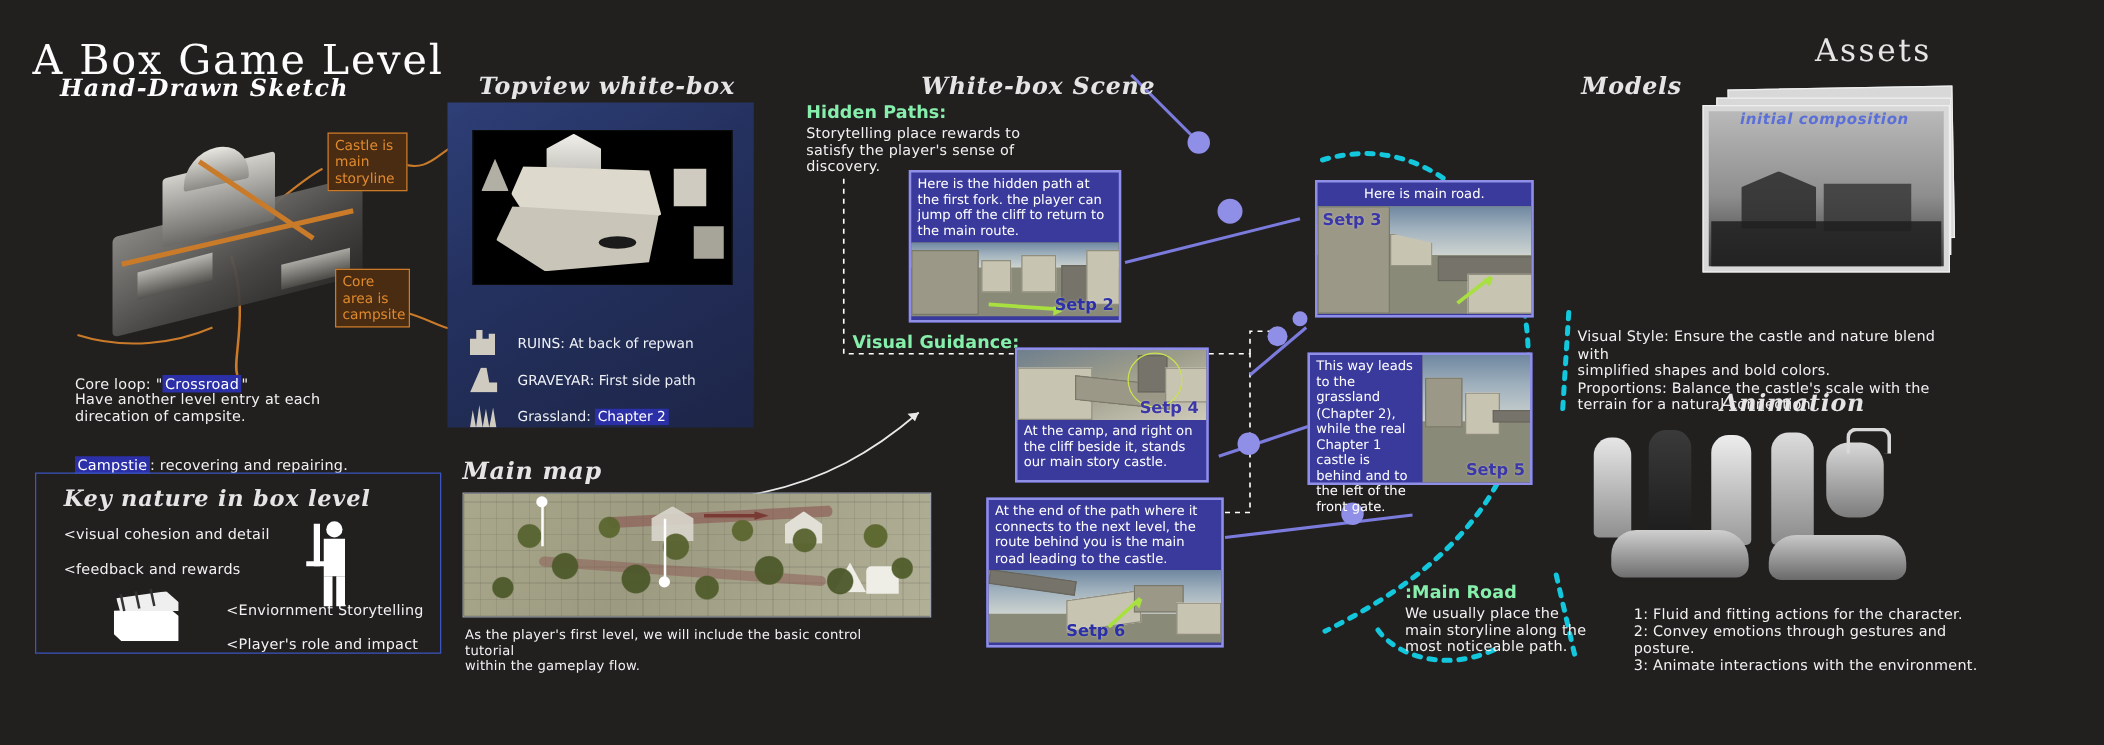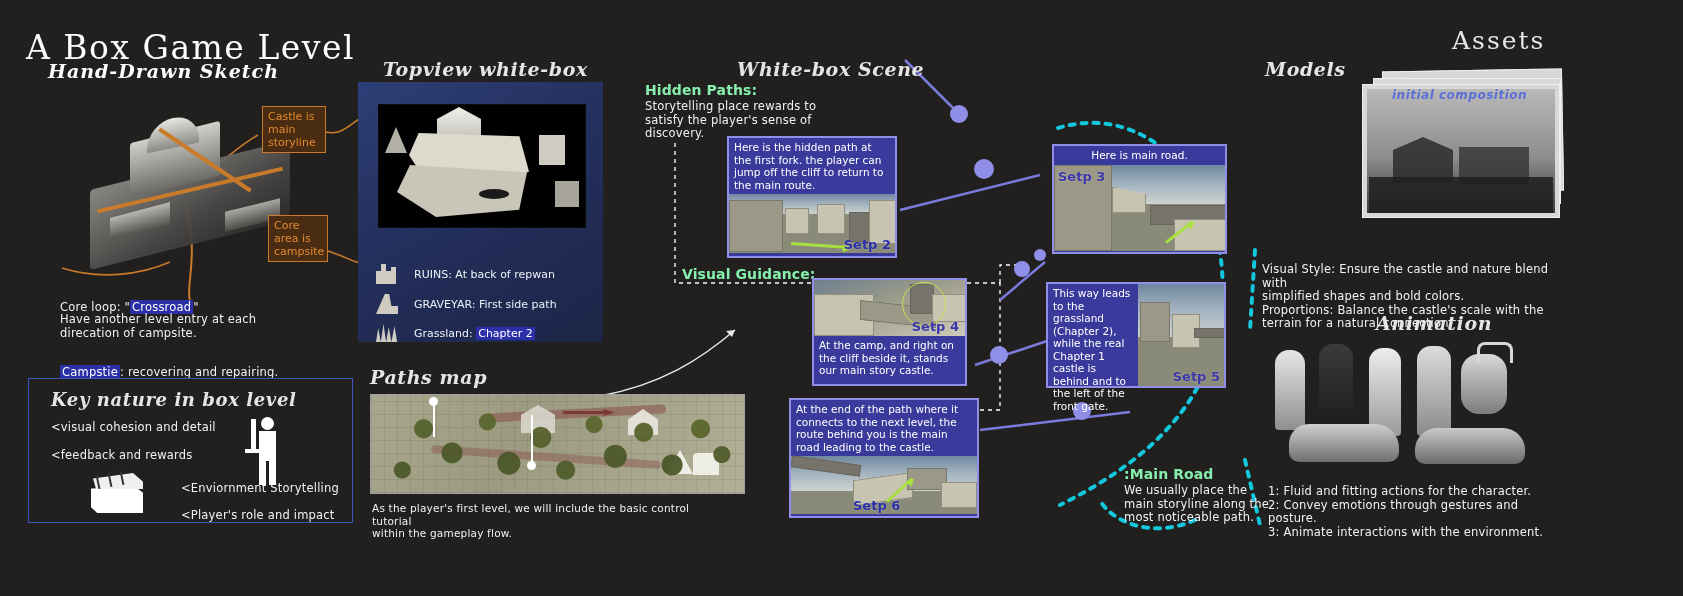--- a/index.html
+++ b/index.html
@@ -190,21 +190,21 @@
     <div class="legend-row" style="left:56px;top:216px;">
       <span>GRAVEYAR: First side path</span>
     </div>
     <div style="position:absolute;left:18px;top:240px;width:22px;height:20px;background:#cfcbc0;
          clip-path:polygon(0 100%,10% 30%,22% 100%,34% 10%,46% 100%,58% 25%,70% 100%,84% 20%,96% 100%);"></div>
     <div class="legend-row" style="left:56px;top:245px;">
       <span>Grassland: </span><span class="hl">Chapter 2</span>
     </div>
   </div>
 
-  <div class="sec-title" style="left:370px;top:366px;">Paths map</div>
+  <div class="sec-title" style="left:370px;top:366px;">Main map</div>
   <div class="mapbox" style="left:370px;top:394px;width:375px;height:100px;">
     <div style="position:absolute;inset:0;background:
         repeating-linear-gradient(0deg,rgba(0,0,0,.07) 0 1px,transparent 1px 13px),
         repeating-linear-gradient(90deg,rgba(0,0,0,.07) 0 1px,transparent 1px 13px),
         linear-gradient(120deg,#a9a88c 0%,#9c9a80 40%,#b2b097 100%);"></div>
     <div style="position:absolute;left:115px;top:14px;width:180px;height:9px;background:#8c5a54;opacity:.65;transform:rotate(-3deg);border-radius:4px;"></div>
     <div style="position:absolute;left:60px;top:58px;width:230px;height:8px;background:#8c5a54;opacity:.5;transform:rotate(4deg);border-radius:4px;"></div>
     <div style="position:absolute;left:150px;top:10px;width:34px;height:28px;background:#d9d6cc;
          clip-path:polygon(50% 0,100% 35%,100% 100%,0 100%,0 35%);opacity:.9;"></div>
     <div style="position:absolute;left:257px;top:14px;width:30px;height:26px;background:#e2e0d6;
@@ -367,17 +367,17 @@
     <div style="position:absolute;left:196px;top:14px;width:46px;height:60px;
          background:linear-gradient(180deg,#d8d8d8,#7c7c7c);border-radius:18px;"></div>
     <div style="position:absolute;left:212px;top:2px;width:30px;height:18px;border-top:3px solid #d8d8d8;
          border-left:3px solid #d8d8d8;border-right:3px solid #d8d8d8;border-radius:8px 8px 0 0;"></div>
     <div style="position:absolute;left:24px;top:84px;width:110px;height:38px;
          background:linear-gradient(180deg,#cfcfcf,#6f6f6f);border-radius:20px 24px 10px 10px;"></div>
     <div style="position:absolute;left:150px;top:88px;width:110px;height:36px;
          background:linear-gradient(180deg,#c8c8c8,#6a6a6a);border-radius:22px 22px 10px 10px;"></div>
   </div>
 
-  <div class="txt" style="left:1268px;top:485px;width:300px;">1: Fluid and fitting actions for the character.
+  <div class="txt" style="left:1307px;top:485px;width:300px;">1: Fluid and fitting actions for the character.
 2: Convey emotions through gestures and posture.
 3: Animate interactions with the environment.</div>
 
 </div>
 
 </body></html>

